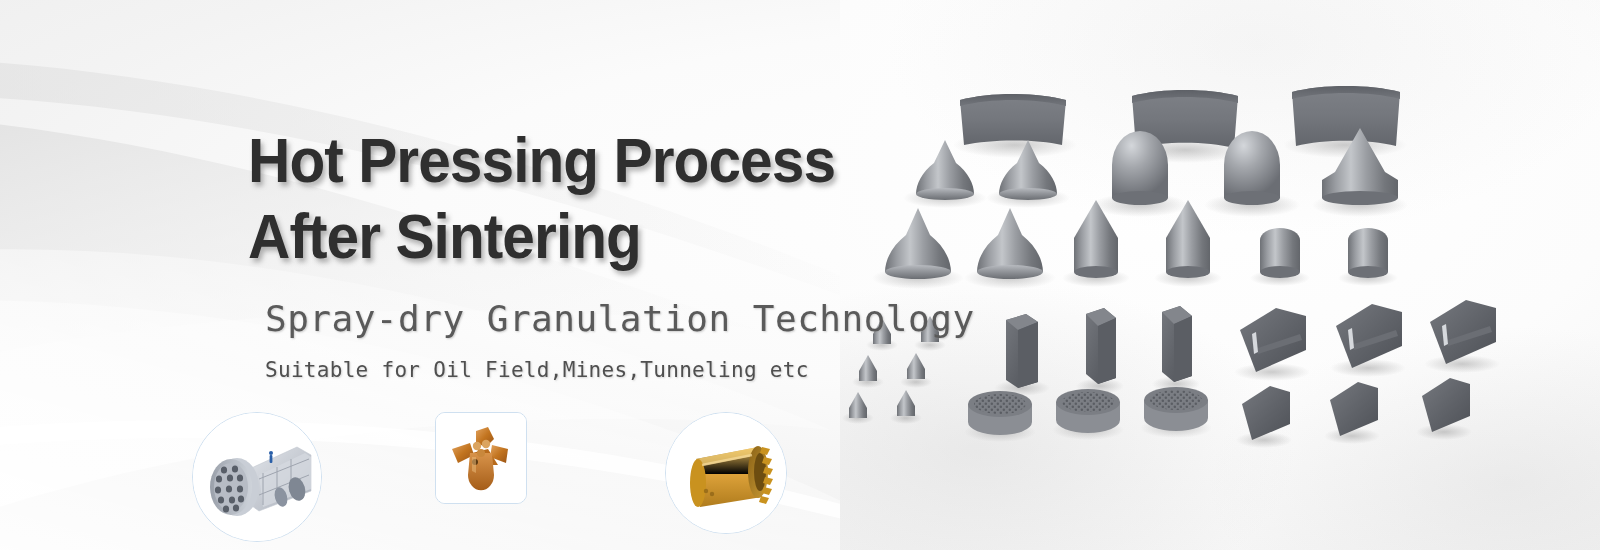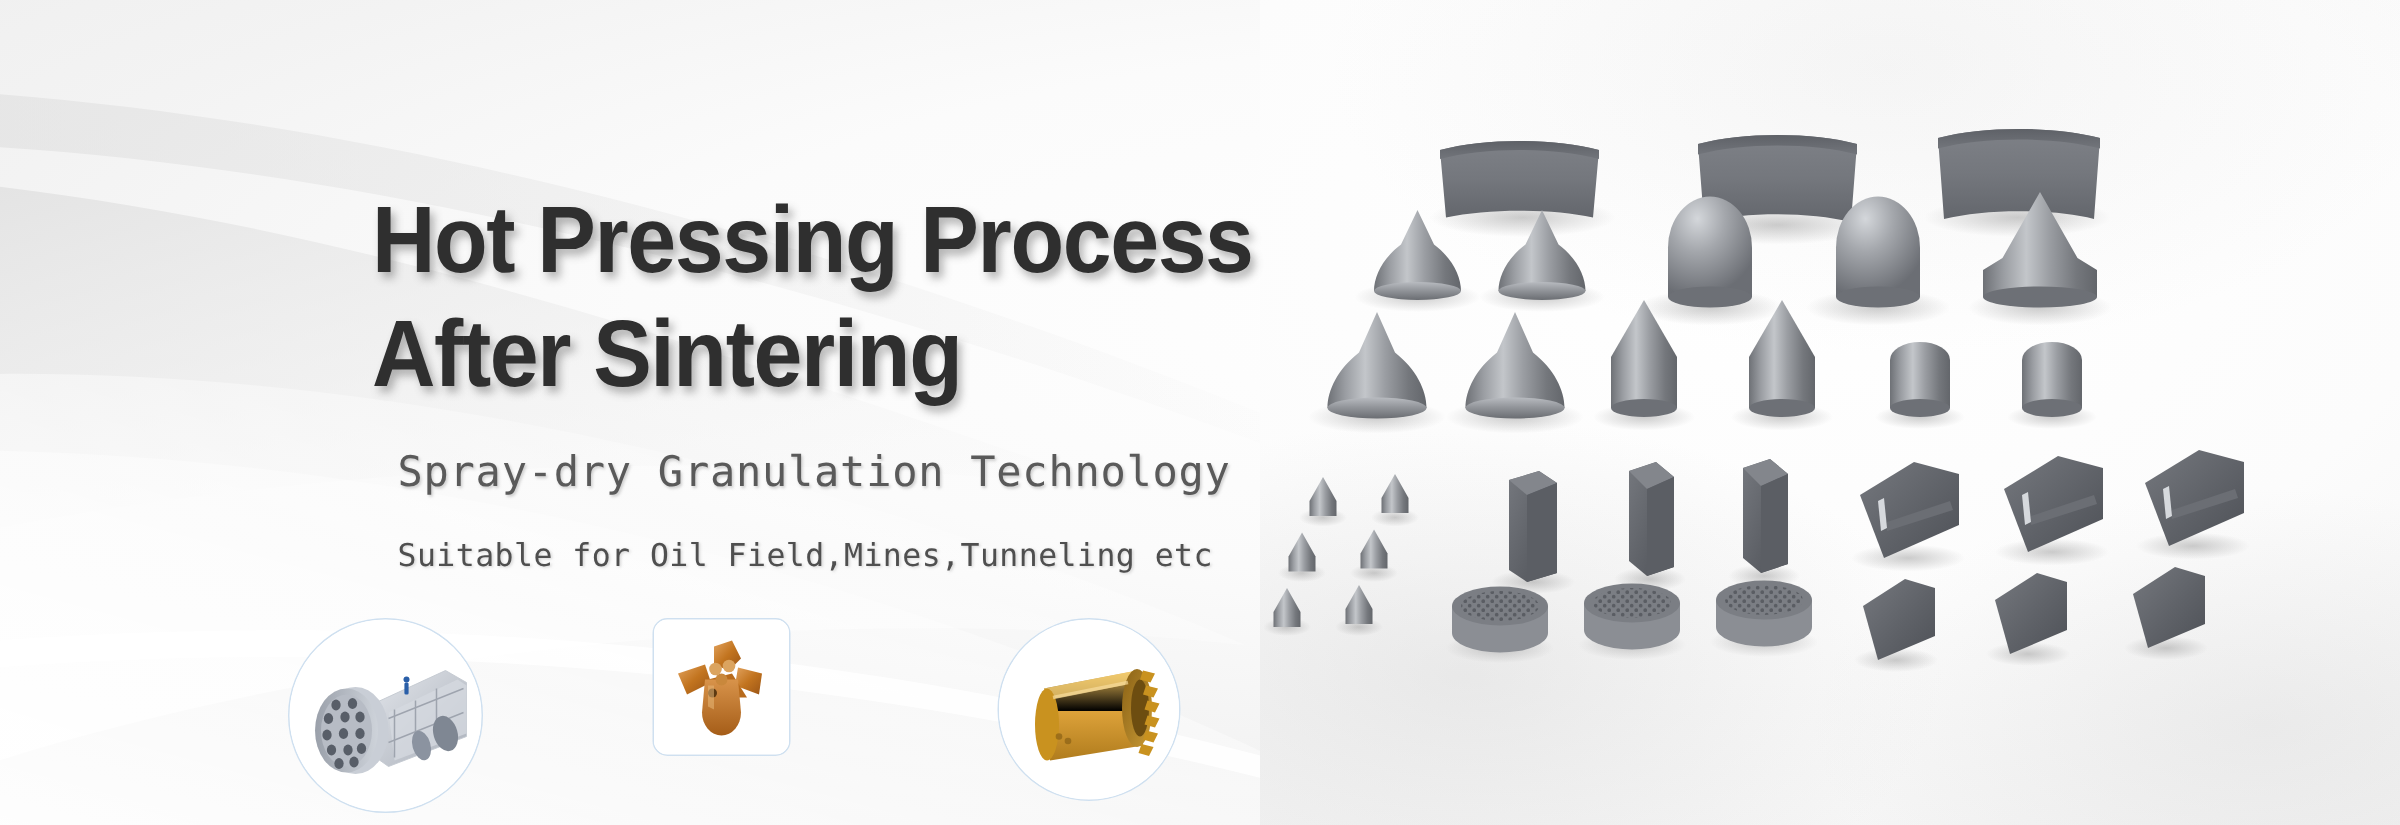--- a/index.html
+++ b/index.html
@@ -38,21 +38,21 @@
     font-family:"Liberation Sans",sans-serif;
     font-weight:bold;font-size:63px;line-height:76px;
     letter-spacing:-1px;color:#2f2f2f;
     transform:scaleX(.93);transform-origin:left top;
     text-shadow:3px 4px 6px rgba(90,90,90,.45);
     white-space:pre-line;
   }
   .sub1{
     position:absolute;left:265px;top:298px;
     font-family:"DejaVu Sans Mono","Liberation Mono",monospace;
-    font-size:28px;letter-spacing:.5px;color:#5a5a5a;
+    font-size:36px;letter-spacing:.5px;color:#5a5a5a;
     text-shadow:1px 1px 2px rgba(150,150,150,.45);
   }
   .sub2{
     position:absolute;left:265px;top:358px;
     font-family:"DejaVu Sans Mono","Liberation Mono",monospace;
     font-size:21px;letter-spacing:.3px;color:#4f4f4f;
     text-shadow:1px 1px 2px rgba(155,155,155,.40);
     text-align:right;
   }
 

